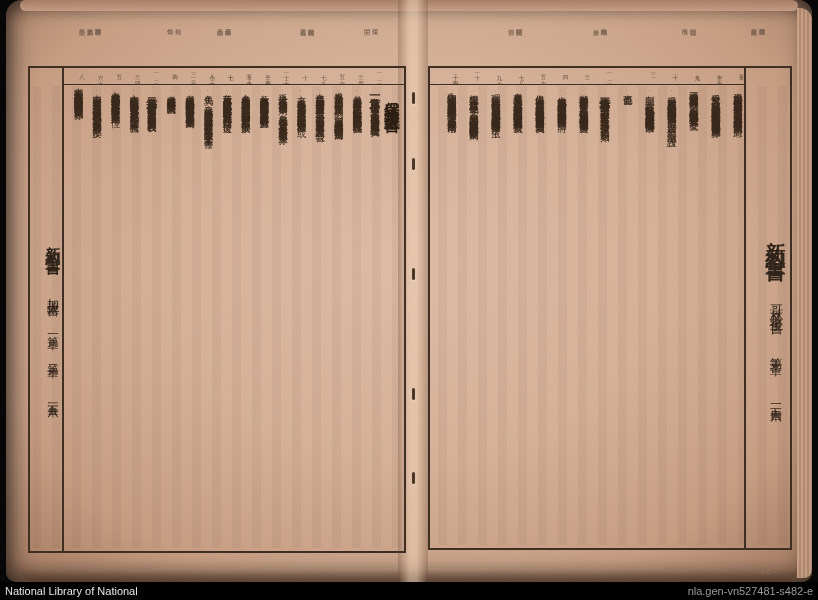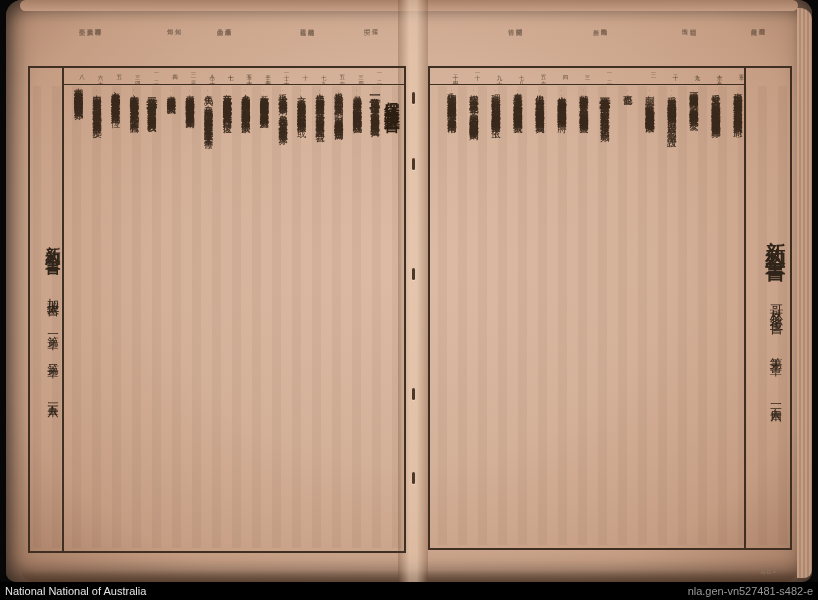--- a/index.html
+++ b/index.html
@@ -229,17 +229,17 @@
       <div class="note" style="left: 78px;">
         <div>再往耶路撒冷</div>
         <div>提多猶太人</div>
         <div>不受割</div>
       </div>
     </div>
 
   <div class="pencil">481</div>
 
   <div class="bbar">
-    <span class="lib">National National of Australia</span>
+    <span class="lib">National Library of National</span>
     <span class="code">nla.gen-vn527481-s482-e</span>
   </div>
 
 </div>
 
 </body></html>

